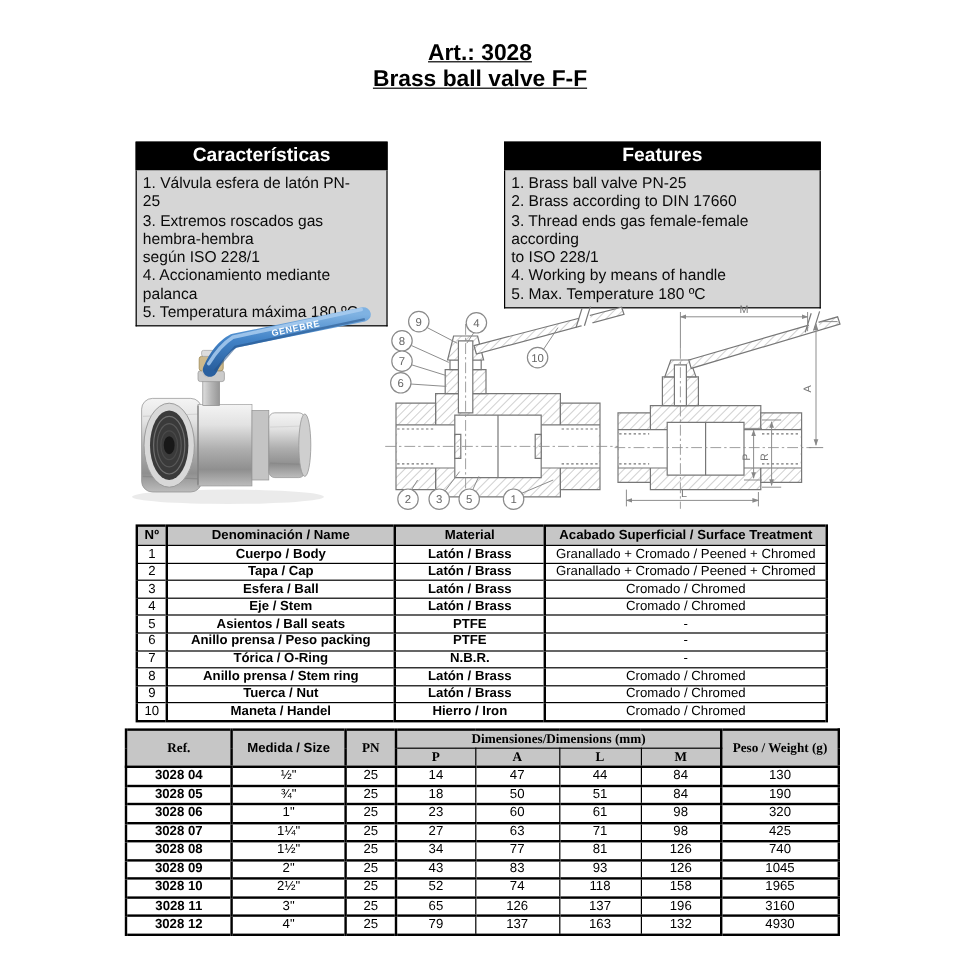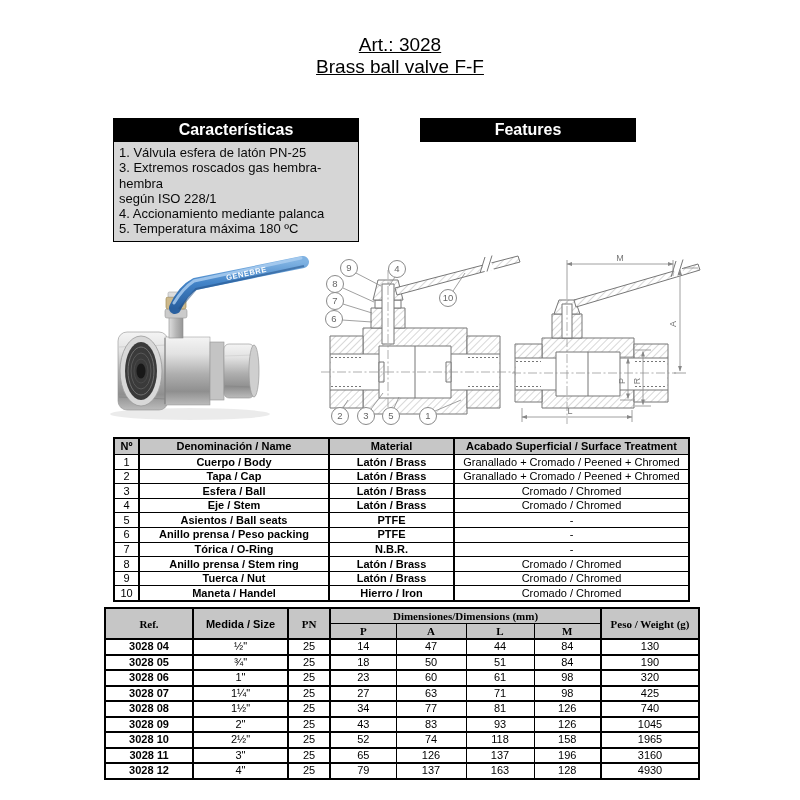--- a/index.html
+++ b/index.html
@@ -1,26 +1,26 @@
 <!DOCTYPE html>
 <html><head>
 <meta charset="utf-8">
 <style>
   html,body{margin:0;padding:0;}
   body{background:#e9e9e9;font-family:"Liberation Sans",sans-serif;}
   .page{position:relative;width:800px;height:800px;background:#ffffff;margin:0 auto;overflow:hidden;}
 
   
   .title-block{position:absolute;top:34px;left:0;width:800px;text-align:center;}
-  .title-line{font-size:19px;line-height:22px;font-weight:normal;text-decoration:underline;color:#000;}
+  .title-line{font-size:19px;line-height:22px;font-weight:bold;text-decoration:underline;color:#000;}
 
   
   .feature-box{position:absolute;top:118px;}
-  .feature-box.left{left:113px;width:246px;}
-  .feature-box.right{left:420px;width:216px;}
+  .feature-box.left{left:113px;width:210px;}
+  .feature-box.right{left:420px;width:264px;}
   .box-header{background:#000;color:#fff;font-size:16px;font-weight:bold;text-align:center;height:22px;line-height:22px;border:1px solid #000;}
   .box-body{background:#d6d6d6;border:1px solid #000;border-top:none;padding:3px 16px 4px 5px;}
   .box-line{font-size:13px;line-height:15.3px;color:#0a0a0a;}
 
   
   .drawing{position:absolute;top:250px;}
   #valve-photo{left:95px;}
   #section-diagram{left:315px;}
   #dimension-diagram{left:512px;}
 
@@ -66,20 +66,28 @@
       <div class="box-line">1. Válvula esfera de latón PN-25</div>
       <div class="box-line">3. Extremos roscados gas hembra-hembra</div>
       <div class="box-line">según  ISO 228/1</div>
       <div class="box-line">4. Accionamiento mediante palanca</div>
       <div class="box-line">5. Temperatura máxima 180 ºC</div>
     </div>
   </div>
 
   <div class="feature-box right">
     <div class="box-header">Features</div>
+    <div class="box-body">
+      <div class="box-line">1. Brass ball valve PN-25</div>
+      <div class="box-line">2. Brass according to DIN 17660</div>
+      <div class="box-line">3. Thread ends gas female-female according</div>
+      <div class="box-line">to ISO 228/1</div>
+      <div class="box-line">4. Working by means of handle</div>
+      <div class="box-line">5. Max. Temperature 180 ºC</div>
+    </div>
   </div>
 
   <svg id="valve-photo" class="drawing" width="215" height="178" viewBox="0 0 215 178">
     <defs>
       <linearGradient id="chromeV" x1="0" y1="0" x2="0" y2="1">
         <stop offset="0" stop-color="#f4f4f4"></stop>
           <stop offset="0.25" stop-color="#e2e2e2"></stop>
         <stop offset="0.55" stop-color="#aeaeae"></stop>
           <stop offset="0.8" stop-color="#8f8f8f"></stop>
         <stop offset="1" stop-color="#bcbcbc"></stop>
@@ -477,19 +485,19 @@
           <td>196</td>
           <td>3160</td>
         </tr>
         <tr>
           <td>3028 12</td>
           <td>4"</td>
           <td>25</td>
           <td>79</td>
           <td>137</td>
           <td>163</td>
-          <td>128</td>
+          <td>132</td>
           <td>4930</td>
         </tr>
       </tbody>
   </table>
 
 </div>
 
 </body></html>

